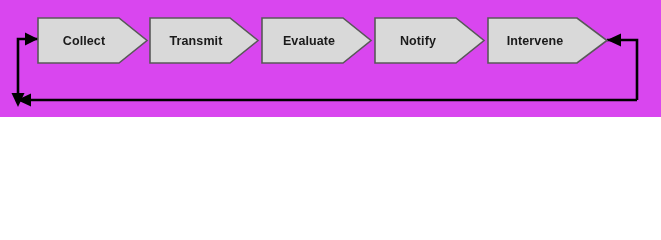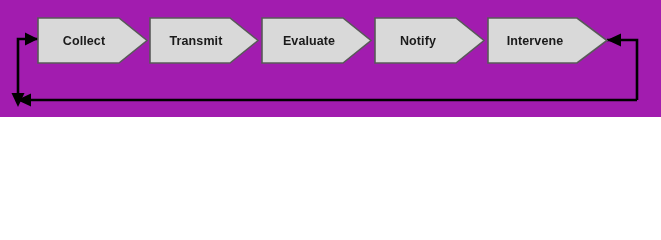--- a/index.html
+++ b/index.html
@@ -8,21 +8,21 @@
     padding: 0;
     background: #ffffff;
   }
   body {
     font-family: "Liberation Sans", sans-serif;
   }
   #diagram-root {
     position: relative;
     width: 661px;
     height: 117px;
-    background: #a21caf;
+    background: #d946ef;
     overflow: hidden;
   }
   #flow-svg {
     position: absolute;
     top: 0;
     left: 0;
     display: block;
   }
   .stage-shape {
     stroke-width: 1.6;

